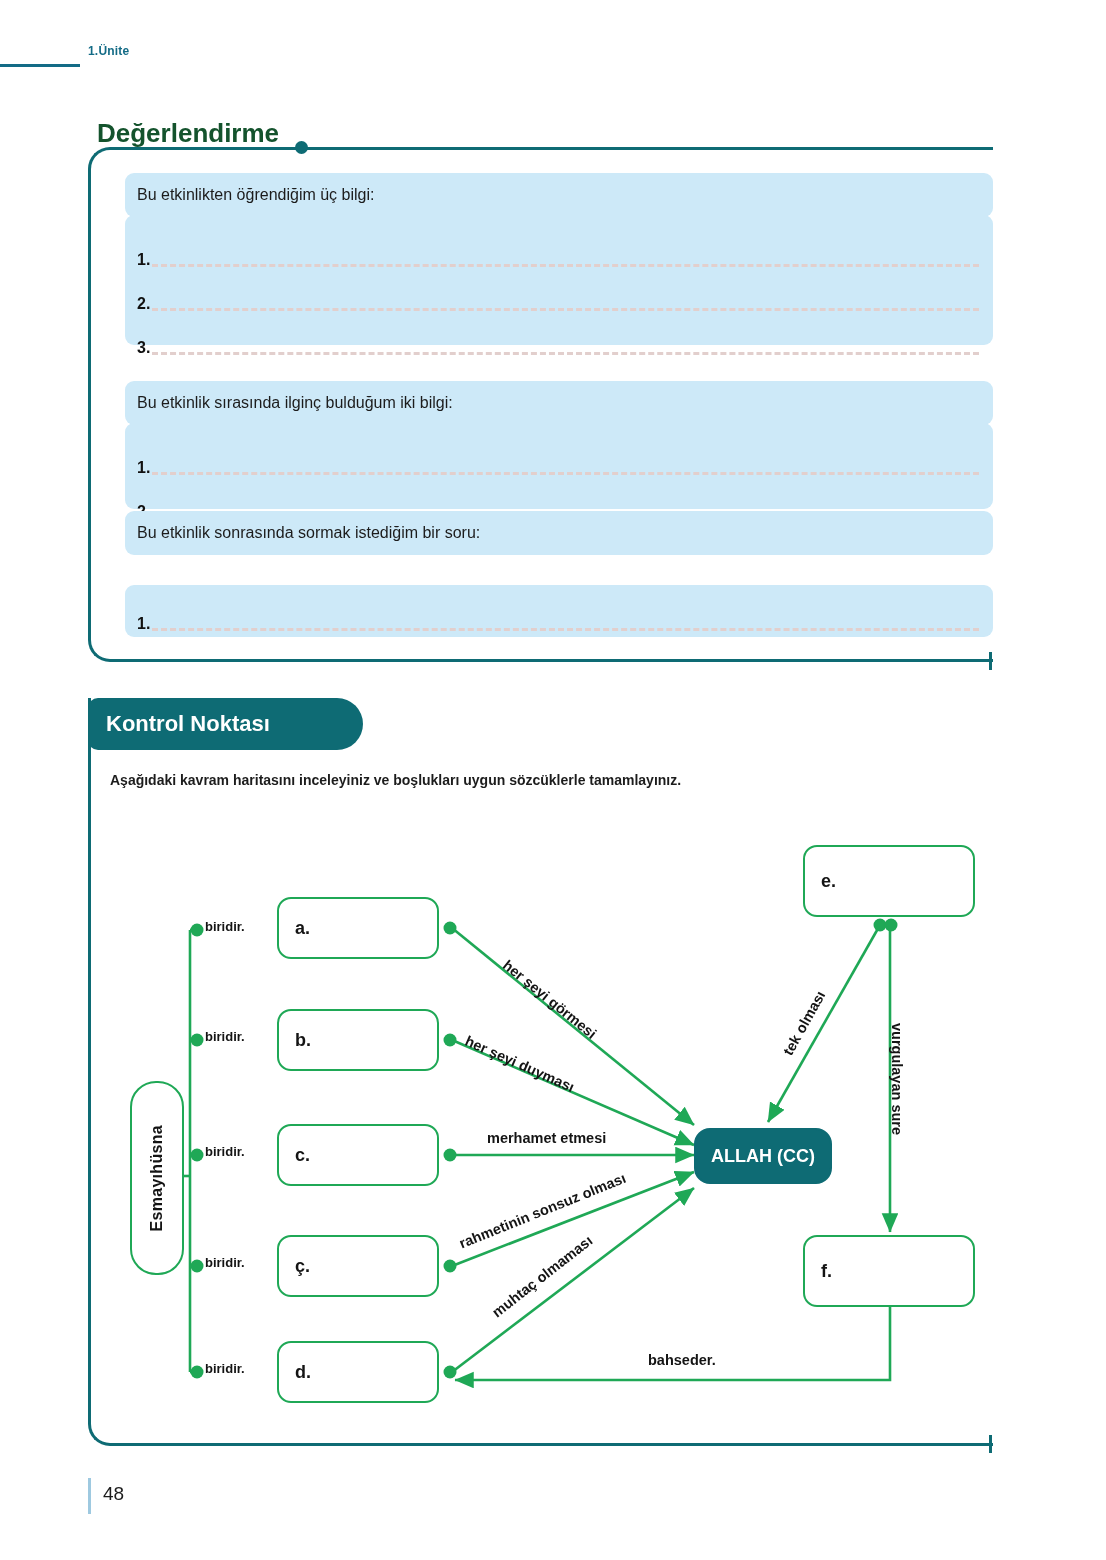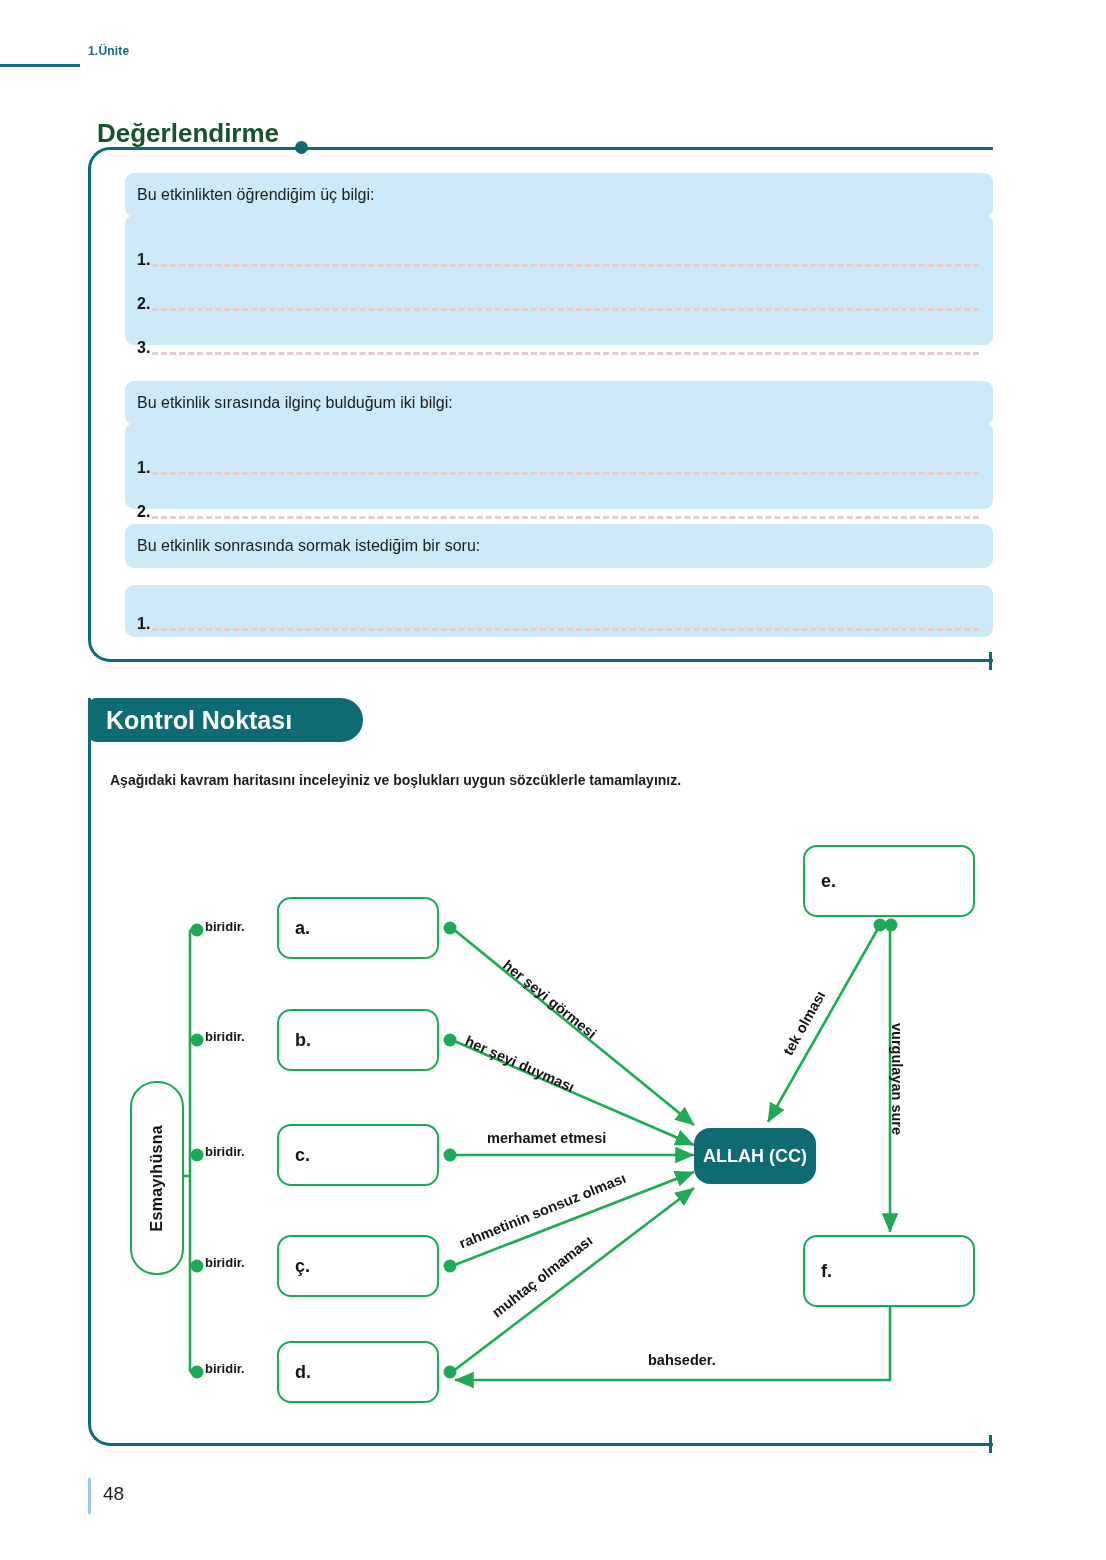--- a/index.html
+++ b/index.html
@@ -57,24 +57,24 @@
   }
   .ans-num{
     font-size:16px;font-weight:bold;color:#111;margin-bottom:2px;
   }
   .ans-line{
     flex:1;height:0;border-bottom:3px dashed #e2cfcd;margin-left:2px;margin-bottom:4px;
   }
 
   
   #kn-badge{
-    position:absolute;left:88px;top:698px;width:275px;height:44px;
+    position:absolute;left:88px;top:698px;width:275px;height:52px;
     background:#0e6b74;border-radius:10px 26px 26px 10px;
     display:flex;align-items:center;padding-left:18px;box-sizing:border-box;
-    color:#ffffff;font-size:25px;font-weight:bold;
+    color:#ffffff;font-size:22px;font-weight:bold;
   }
   #kn-frame{
     position:absolute;left:88px;top:698px;width:905px;height:748px;
     border-left:3px solid #0e6b74;
     border-bottom:3px solid #0e6b74;
     border-bottom-left-radius:22px;
     box-sizing:border-box;
   }
   #kn-frame-tick{
     position:absolute;left:989px;top:1435px;width:3px;height:18px;background:#0e6b74;
@@ -155,21 +155,21 @@
   <div class="ans-row">
     <span class="ans-num">1.</span>
     <span class="ans-line"></span>
   </div>
   <div class="ans-row">
     <span class="ans-num">2.</span>
     <span class="ans-line"></span>
   </div>
 </div>
 
-<div class="q-head" style="top:524px">Bu etkinlik sonrasında sormak istediğim bir soru:</div>
+<div class="q-head" style="top:511px">Bu etkinlik sonrasında sormak istediğim bir soru:</div>
 <div class="q-body" style="top:585px;height:52px;padding-top:6px">
   <div class="ans-row">
     <span class="ans-num">1.</span>
     <span class="ans-line"></span>
   </div>
 </div>
 
 <div id="kn-frame"></div>
 <div id="kn-frame-tick"></div>
 <div id="kn-badge">Kontrol Noktası</div>
@@ -233,21 +233,21 @@
 <div class="biridir" style="left:205px;top:1144px">biridir.</div>
 <div class="biridir" style="left:205px;top:1255px">biridir.</div>
 <div class="biridir" style="left:205px;top:1361px">biridir.</div>
 
 <div class="node" style="left:277px;top:897px;width:162px;height:62px">a.</div>
 <div class="node" style="left:277px;top:1009px;width:162px;height:62px">b.</div>
 <div class="node" style="left:277px;top:1124px;width:162px;height:62px">c.</div>
 <div class="node" style="left:277px;top:1235px;width:162px;height:62px">ç.</div>
 <div class="node" style="left:277px;top:1341px;width:162px;height:62px">d.</div>
 
-<div class="node center" style="left:694px;top:1128px;width:122px;height:56px">ALLAH (CC)</div>
+<div class="node center" style="left:694px;top:1128px;width:138px;height:56px">ALLAH (CC)</div>
 
 <div class="node" style="left:803px;top:845px;width:172px;height:72px">e.</div>
 <div class="node" style="left:803px;top:1235px;width:172px;height:72px">f.</div>
 
 <div class="edge-label" style="left:505px;top:955px;transform:rotate(39deg)">her şeyi görmesi</div>
 <div class="edge-label" style="left:466px;top:1032px;transform:rotate(24deg)">her şeyi duyması</div>
 <div class="edge-label" style="left:487px;top:1130px">merhamet etmesi</div>
 <div class="edge-label" style="left:460px;top:1236px;transform:rotate(-22deg)">rahmetinin sonsuz olması</div>
 <div class="edge-label" style="left:494px;top:1306px;transform:rotate(-38deg)">muhtaç olmaması</div>
 <div class="edge-label" style="left:787px;top:1046px;transform:rotate(-61deg)">tek olması</div>

